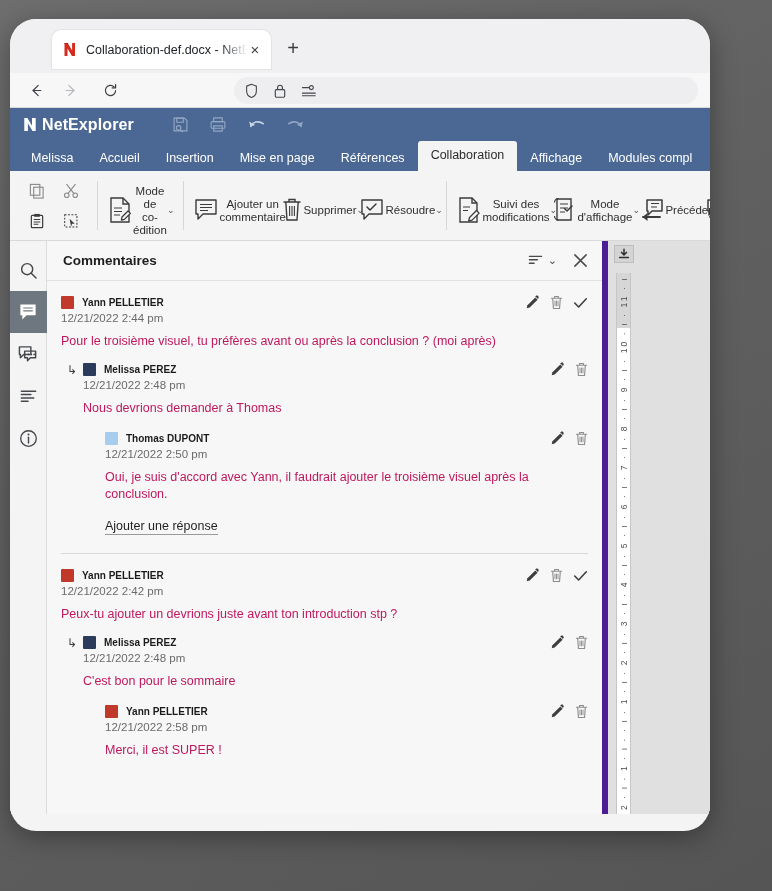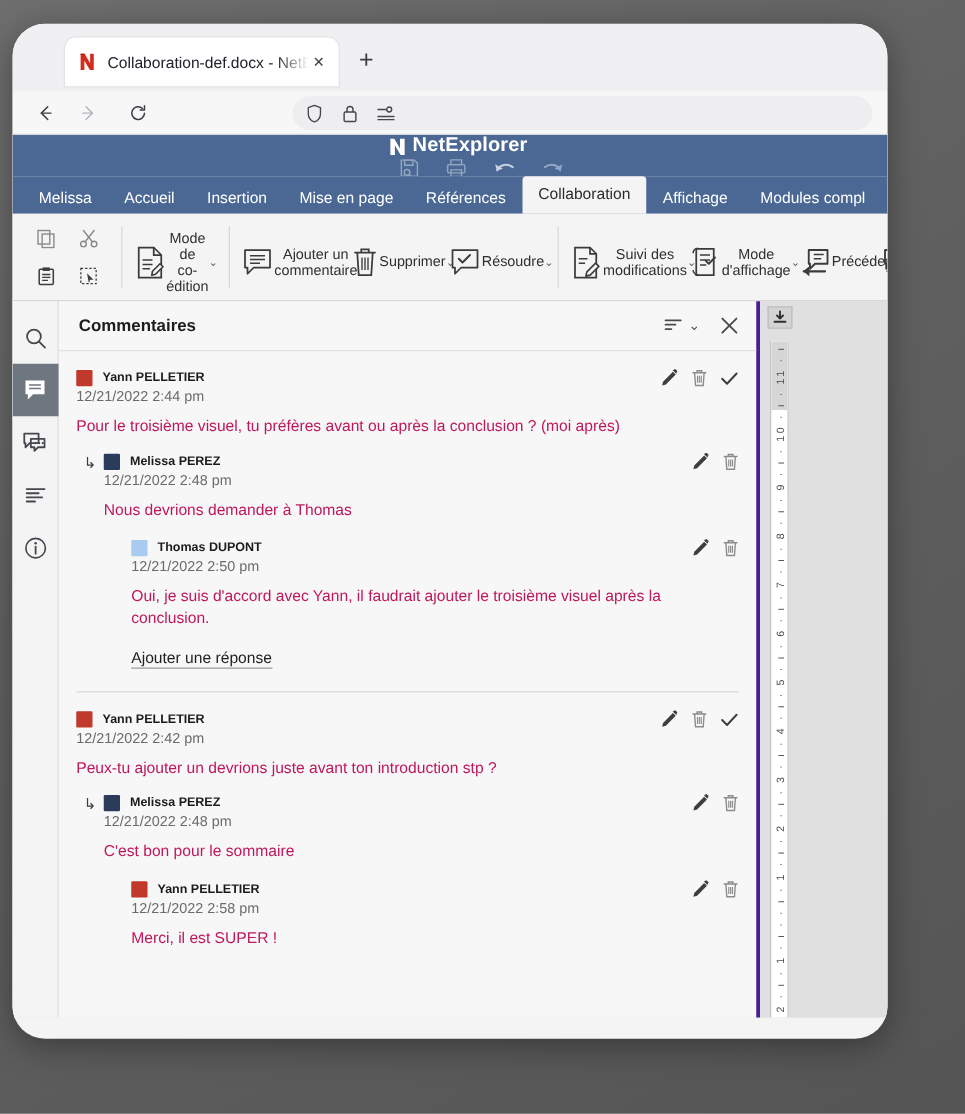--- a/index.html
+++ b/index.html
@@ -107,21 +107,20 @@
   
   .app { background: #fafafa; }
 
   .ne-header {
     height: 33px;
     background: #4a6893;
     display: flex;
     align-items: center;
     padding-left: 12px;
     gap: 0;
-    flex-direction: column;
   }
   .ne-logo {
     display: flex; align-items: center; gap: 5px;
     color: #ffffff;
     font-size: 16px;
     font-weight: 700;
     letter-spacing: .1px;
   }
   .ne-logo .mark {
     width: 15px; height: 16px;
@@ -219,21 +218,21 @@
   .rail-item {
     width: 37px; height: 42px;
     display: flex; align-items: center; justify-content: center;
     color: #44474c;
   }
   .rail-item.active { background: #6e7680; color: #ffffff; }
 
   .cpanel {
     flex: 1 1 auto;
     background: #f7f7f7;
-    border-right: 3px solid #4c1d95;
+    border-right: 6px solid #4c1d95;
     display: flex;
     flex-direction: column;
     min-width: 0;
   }
   .cpanel-head {
     height: 40px;
     display: flex;
     align-items: center;
     padding: 0 14px 0 16px;
     border-bottom: 1px solid #e1e1e1;

